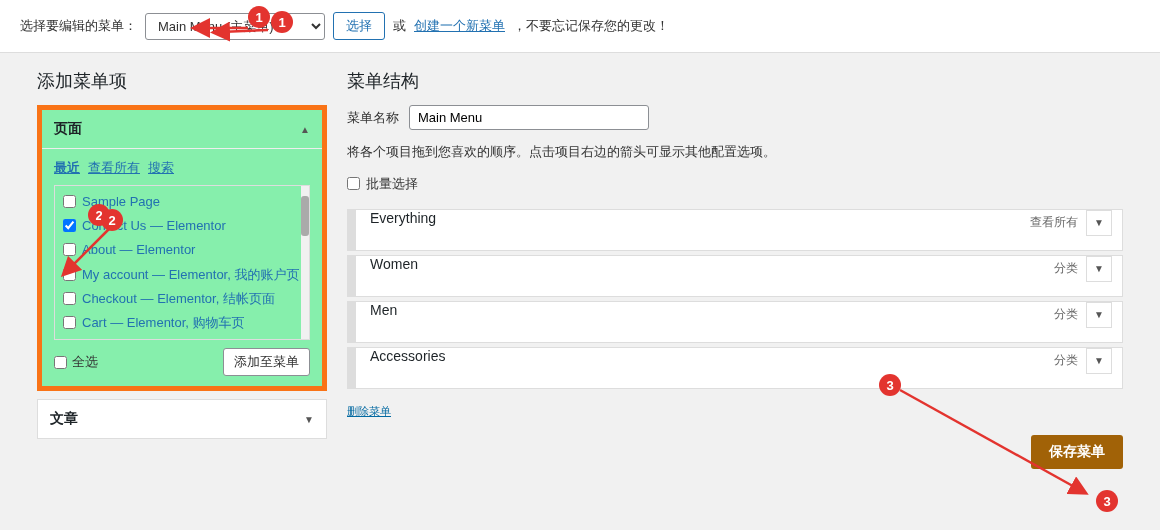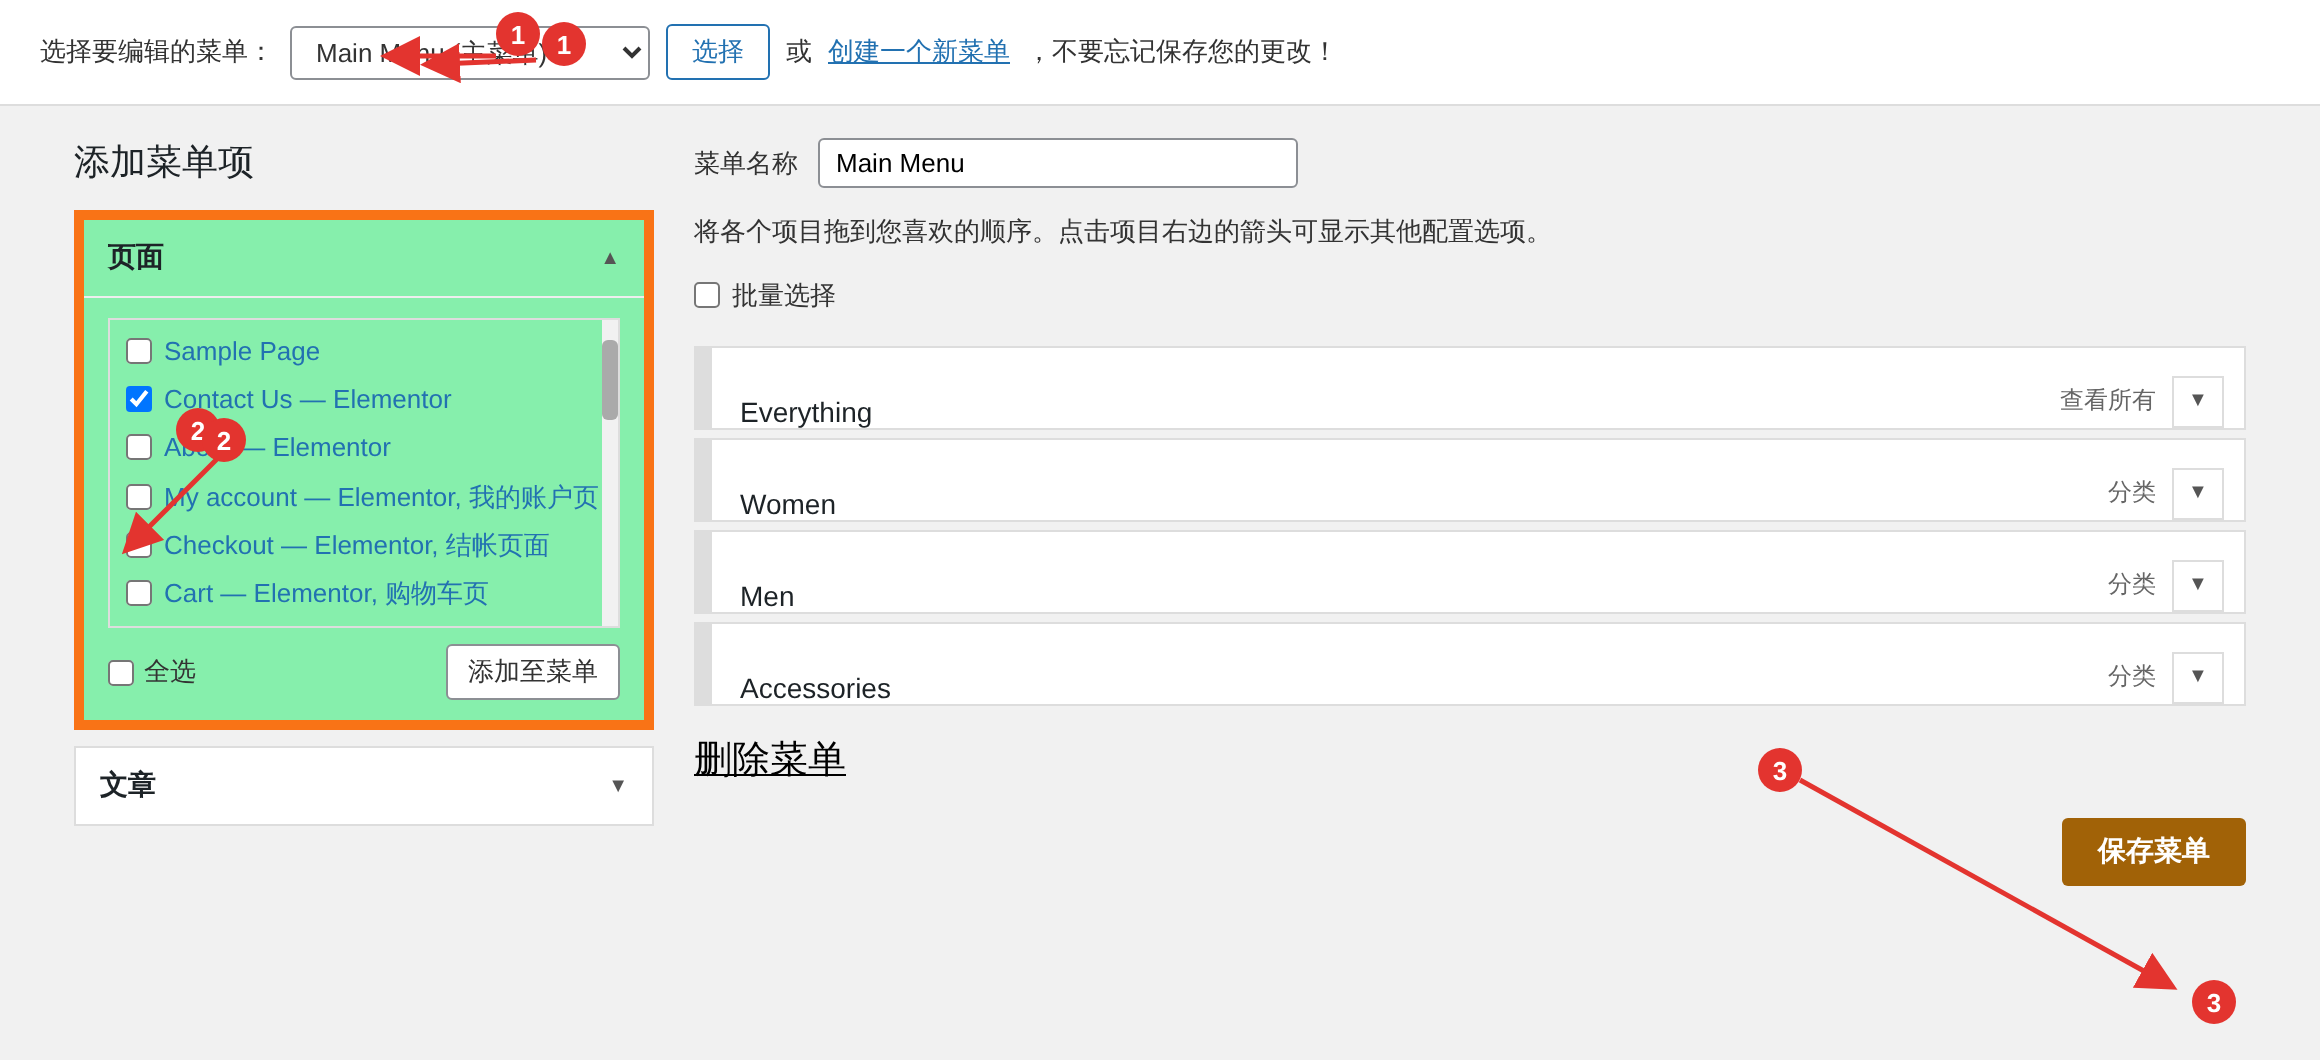--- a/index.html
+++ b/index.html
@@ -245,21 +245,21 @@
 
     
     .menu-items {
       display: flex;
       flex-direction: column;
       gap: 4px;
       margin-bottom: 14px;
     }
     .menu-item-row {
       display: flex;
-      align-items: flex-end;
+      align-items: flex-start;
       background: #fff;
       border: 1px solid #ddd;
       padding: 0;
       height: 42px;
     }
     .menu-item-handle {
       width: 8px;
       background: #ddd;
       height: 100%;
       cursor: move;
@@ -291,23 +291,23 @@
       border: 1px solid #ddd;
       cursor: pointer;
       display: flex;
       align-items: center;
       justify-content: center;
       font-size: 10px;
       color: #555;
     }
 
     .delete-menu-link {
-      color: #000000;
+      color: #0369a1;
       text-decoration: underline;
-      font-size: 19px;
+      font-size: 11px;
       cursor: pointer;
       margin-bottom: 10px;
       display: inline-block;
     }
 
     .save-row {
       display: flex;
       justify-content: flex-end;
       margin-top: 6px;
     }
@@ -386,20 +386,25 @@
 
     <div class="left-panel">
       <h2 class="left-panel-title">添加菜单项</h2>
 
       <div class="accordion-section">
         <div class="accordion-header">
           <span>页面</span>
           <span class="chevron">▲</span>
         </div>
         <div class="accordion-body">
+          <div class="page-tabs">
+            <span class="page-tab active">最近</span>
+            <span class="page-tab">查看所有</span>
+            <span class="page-tab">搜索</span>
+          </div>
           <div class="page-list-scroll">
             <div class="page-list-item">
               <input type="checkbox" style="">
               <span class="item-label">Sample Page</span>
             </div>
             <div class="page-list-item">
               <input type="checkbox" checked="" style="">
               <span class="item-label">Contact Us — Elementor</span>
             </div>
             <div class="page-list-item">
@@ -437,20 +442,21 @@
 
       <div class="accordion-section2">
         <div class="accordion-header">
           <span>文章</span>
           <span class="chevron">▼</span>
         </div>
       </div>
     </div>
 
     <div class="right-panel">
+      <h2 class="right-panel-title">菜单结构</h2>
 
       <div class="menu-name-row">
         <span class="menu-name-label">菜单名称</span>
         <input class="menu-name-input" type="text" value="Main Menu" style="">
       </div>
 
       <p class="menu-hint">将各个项目拖到您喜欢的顺序。点击项目右边的箭头可显示其他配置选项。</p>
 
       <div class="batch-select-row">
         <input type="checkbox" style="">

